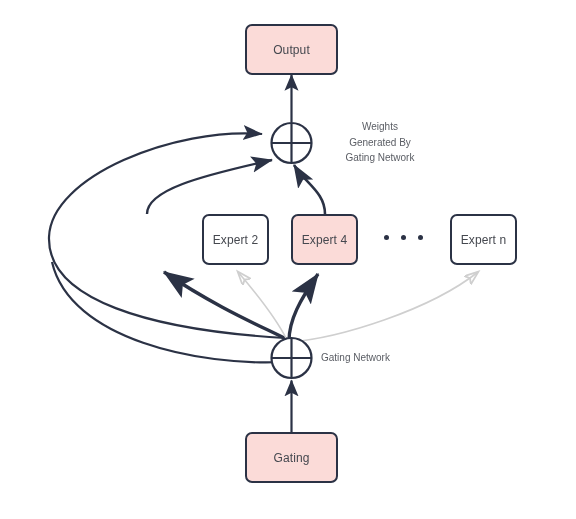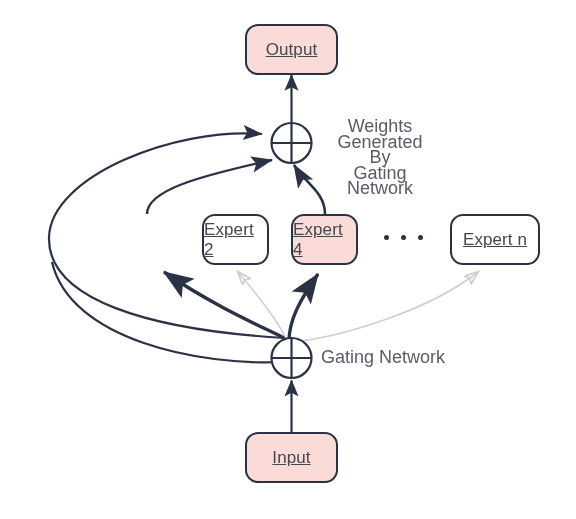--- a/index.html
+++ b/index.html
@@ -21,37 +21,36 @@
     position: absolute;
     left: 0;
     top: 0;
     width: 576px;
     height: 519px;
   }
   .node-box {
     position: absolute;
     box-sizing: border-box;
     border: 2px solid #2b3245;
-    border-radius: 13px;
+    border-radius: 7px;
     display: flex;
     align-items: center;
     justify-content: center;
-    font-size: 17px;
+    font-size: 12px;
     color: #45484f;
     letter-spacing: 0.1px;
     background: #ffffff;
     z-index: 3;
-    text-decoration: underline;
   }
   .node-box.filled {
     background: #fbdbd8;
   }
   .side-label {
     position: absolute;
-    font-size: 18px;
+    font-size: 10px;
     color: #5a5d64;
     line-height: 15.5px;
     text-align: center;
     white-space: pre-line;
     z-index: 4;
   }
   .side-label.left-align {
     text-align: left;
   }
   .ellipsis-dots {
@@ -136,23 +135,23 @@
   <div class="node-box filled" style="left:291px; top:214px; width:67px; height:51px;">
     <span>Expert 4</span>
   </div>
 
   <div class="ellipsis-dots" style="left:384px; top:235px;">
     <i></i>
       <i></i>
       <i></i>
   </div>
 
-  <div class="node-box" style="left:450px; top:214px; width:90px; height:51px;">
+  <div class="node-box" style="left:450px; top:214px; width:67px; height:51px;">
     <span>Expert n</span>
   </div>
 
   <div class="side-label left-align" style="left:321px; top:350px; width:130px;">Gating Network</div>
 
   <div class="node-box filled" style="left:245px; top:432px; width:93px; height:51px;">
-    <span>Input</span>
+    <span>Gating</span>
   </div>
 
 </div>
 
 </body></html>

